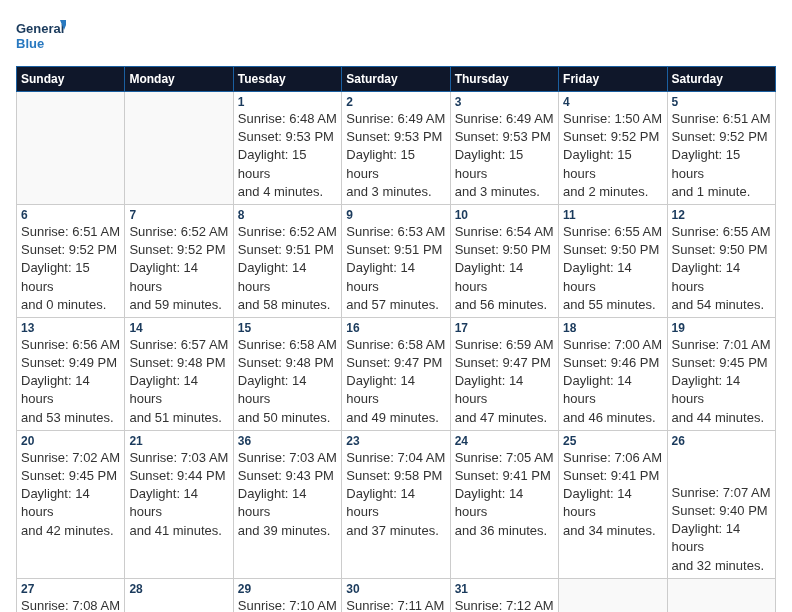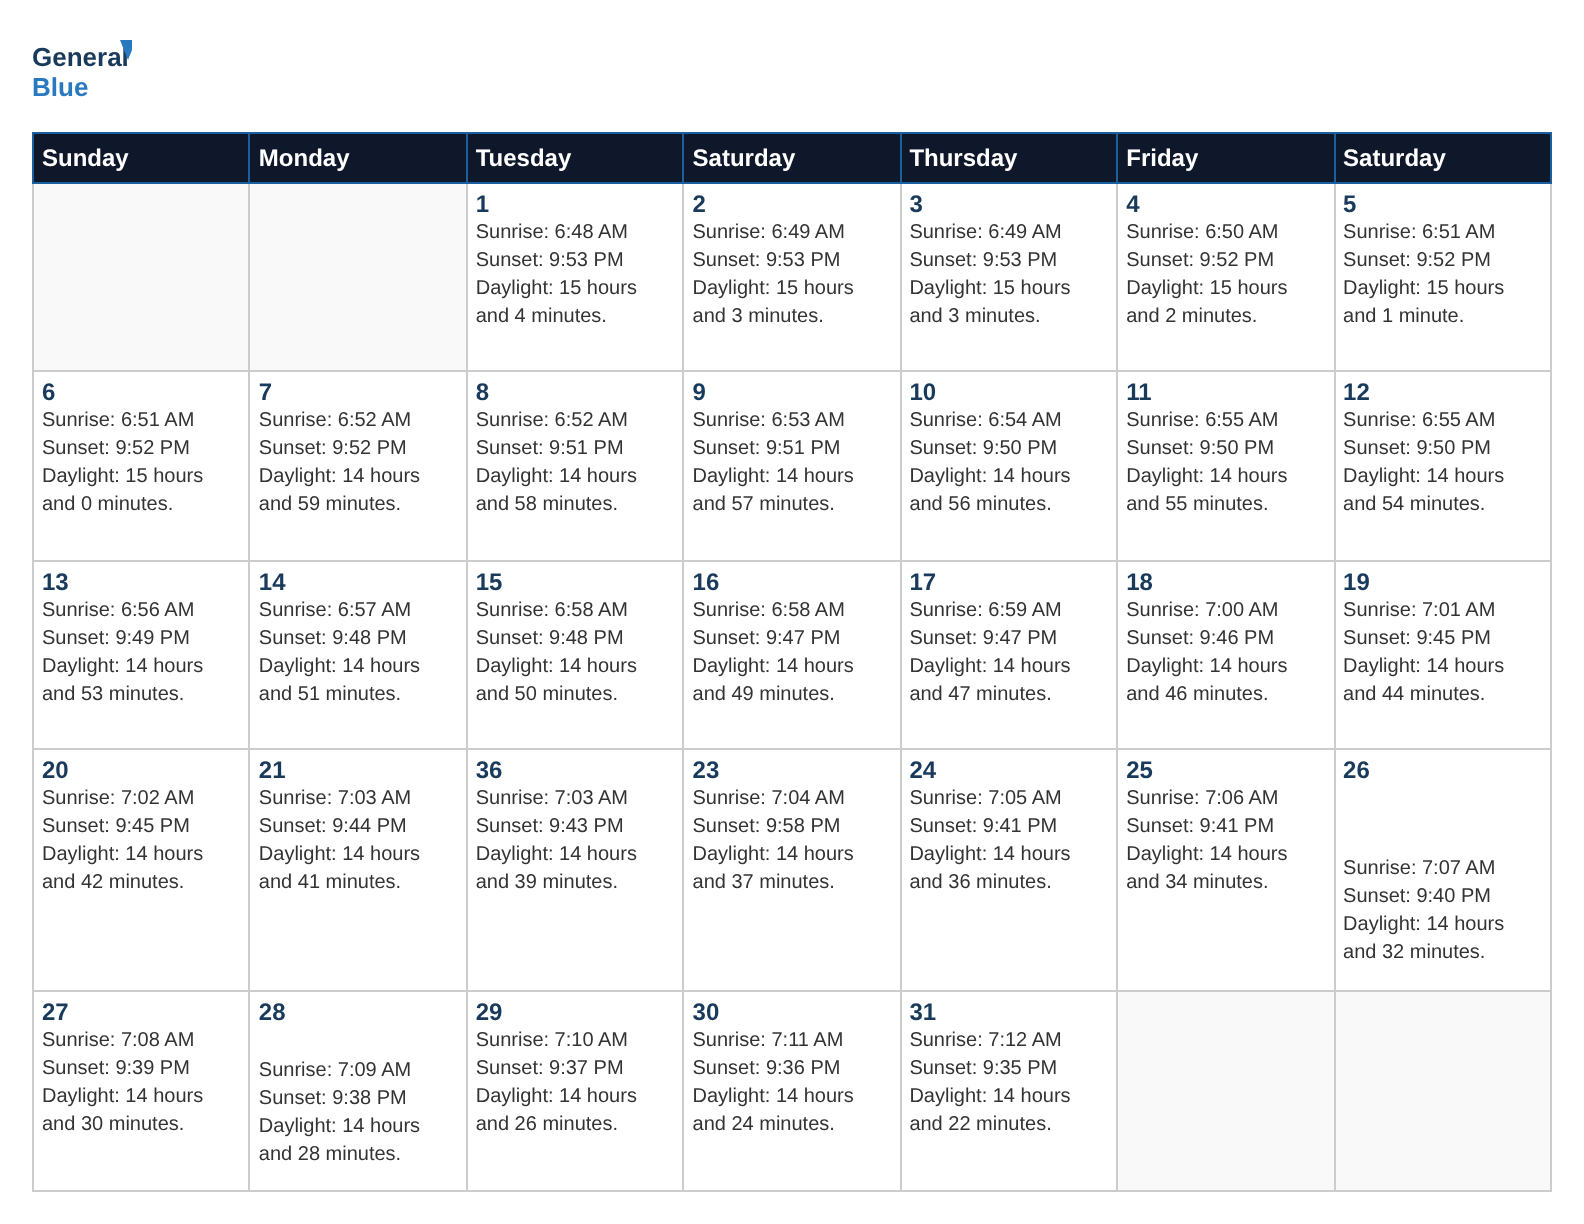--- a/index.html
+++ b/index.html
@@ -69,21 +69,21 @@
       background: #f9f9f9;
     }
     .day-num {
       font-size: 12px;
       font-weight: bold;
       color: #1a3a5c;
       display: block;
       margin-bottom: 1px;
     }
     .day-detail {
-      font-size: 10px;
+      font-size: 13px;
       color: #333;
       line-height: 1.4;
     }
     tr.week-row td {
       height: 88px;
     }
   </style>
 </head>
 <body>
 
@@ -134,21 +134,21 @@
           </td>
           <td>
             <span class="day-num">3</span>
             <div class="day-detail" style="white-space: pre-line;">Sunrise: 6:49 AM
 Sunset: 9:53 PM
 Daylight: 15 hours
 and 3 minutes.</div>
           </td>
           <td>
             <span class="day-num">4</span>
-            <div class="day-detail" style="white-space: pre-line;">Sunrise: 6:50 AM
+            <div class="day-detail" style="white-space: pre-line;">Sunrise: 1:50 AM
 Sunset: 9:52 PM
 Daylight: 15 hours
 and 2 minutes.</div>
           </td>
           <td>
             <span class="day-num">5</span>
             <div class="day-detail" style="white-space: pre-line;">Sunrise: 6:51 AM
 Sunset: 9:52 PM
 Daylight: 15 hours
 and 1 minute.</div>

